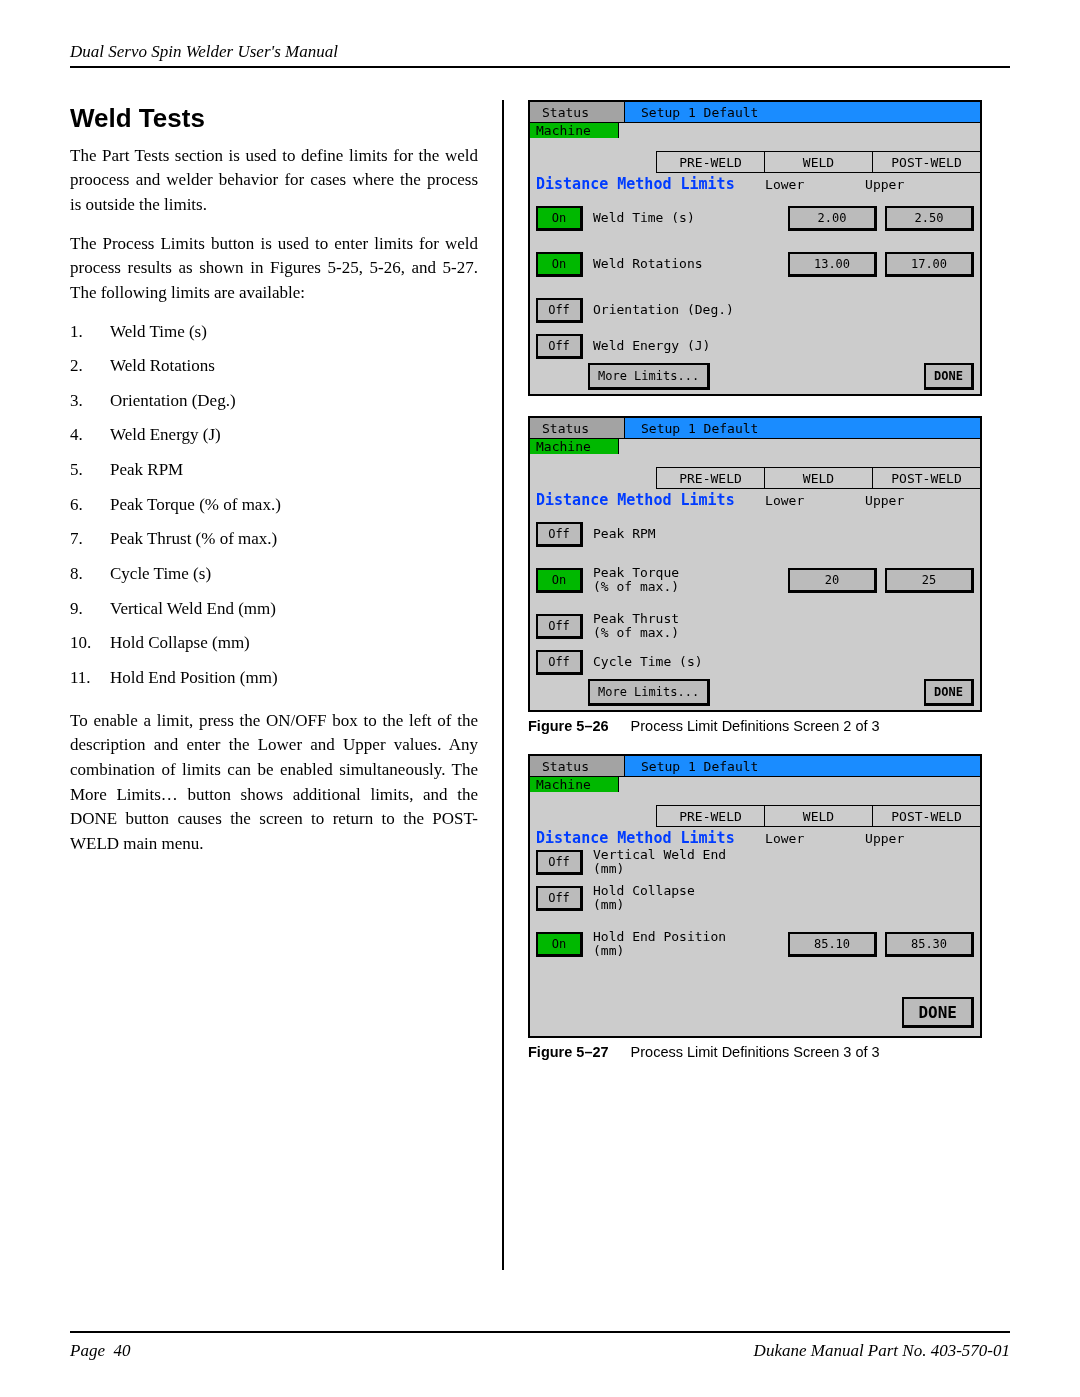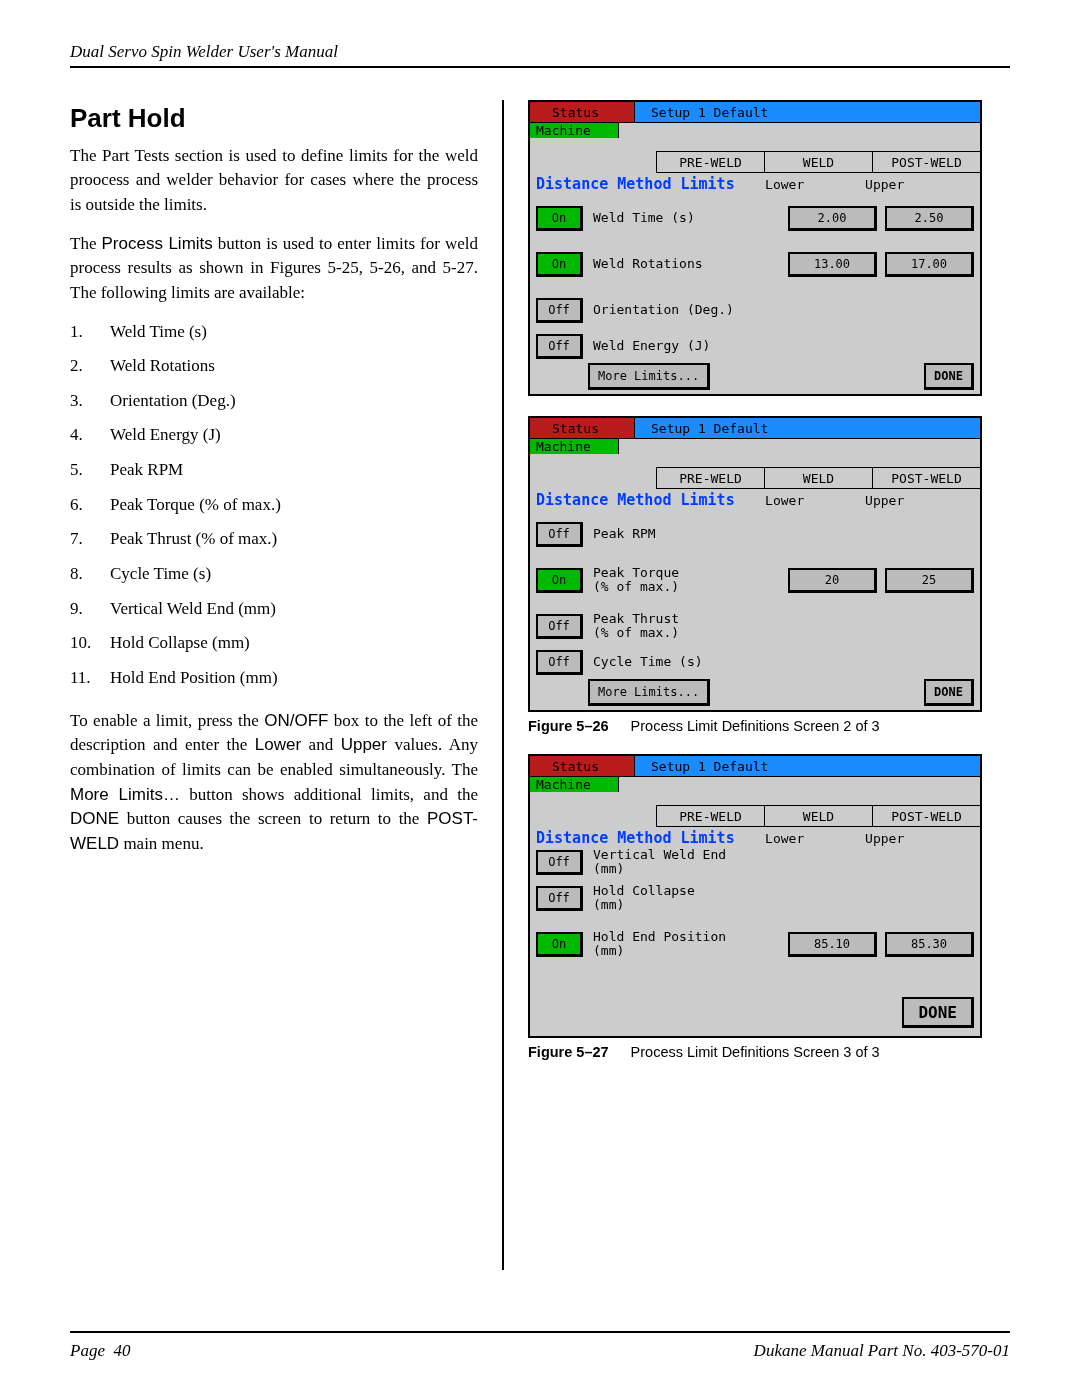--- a/index.html
+++ b/index.html
@@ -58,21 +58,21 @@
     padding: 0;
     list-style: none;
   }
   .ol li {
     display: flex;
     margin-bottom: 10px;
   }
   .ol li .num {
     width: 40px;
   }
-  .sans { font-family: Liberation Sans, sans-serif; }
+  .sans { font-family: Liberation Serif, serif; }
 
   .figure-wrap {
     margin-bottom: 20px;
   }
   .figure-caption {
     margin-top: 6px;
     font-family: Arial, Helvetica, sans-serif;
     font-size: 14.5px;
   }
   .figure-caption .fig-label { font-weight: bold; margin-right: 22px;}
@@ -86,23 +86,23 @@
     color: #000;
   }
   .scr-top {
     display: flex;
     height: 20px;
     border-bottom: 1px solid #000;
     background: #1a8cff;
   }
   .scr-status {
     width: 82px;
-    background: #b91c1c;
+    background: #a3a3a3;
     border-right: 1px solid #000;
-    padding-left: 22px;
+    padding-left: 12px;
     display:flex; align-items:center;
   }
   .scr-setup {
     flex: 1;
     padding-left: 16px;
     display:flex; align-items:center;
     color: #000;
   }
   .scr-machine {
     display:flex;
@@ -207,21 +207,21 @@
 </head>
 <body>
 
 <div class="page">
   <div class="header-line">
     <span>Dual Servo Spin Welder User's Manual</span>
   </div>
 
   <div class="columns">
     <div class="col-left">
-      <h2 class="section-title">Part Hold</h2>
+      <h2 class="section-title">Weld Tests</h2>
       <p>The Part Tests section is used to define limits for the weld proocess and welder behavior for cases where the process is outside the limits.</p>
       <p>
         <span>The </span><span class="sans">Process Limits</span><span> button is used to enter limits for weld process results as shown in Figures 5-25, 5-26, and 5-27. The following limits are available:</span>
       </p>
       <ul class="ol">
         <li>
             <span class="num">1.</span>
             <span>Weld Time (s)</span>
           </li>
         <li>

